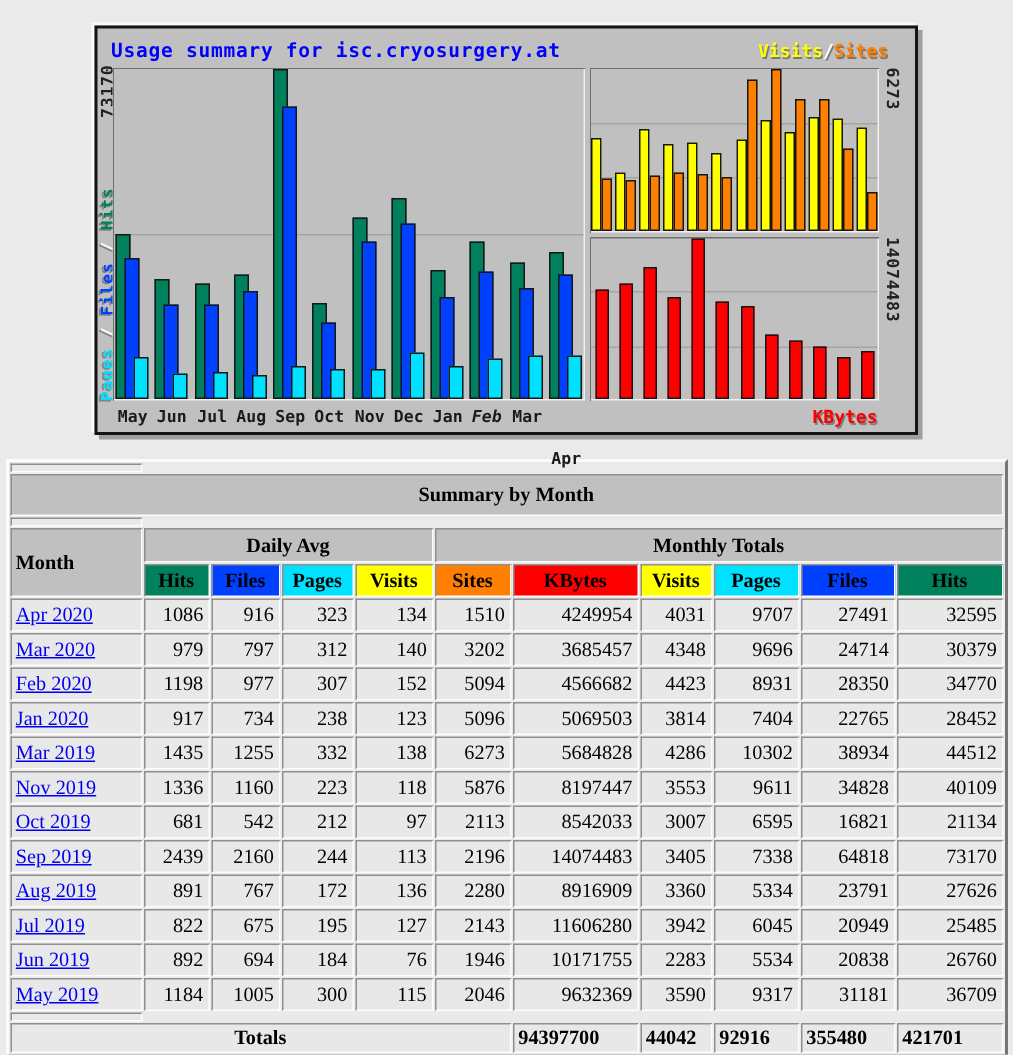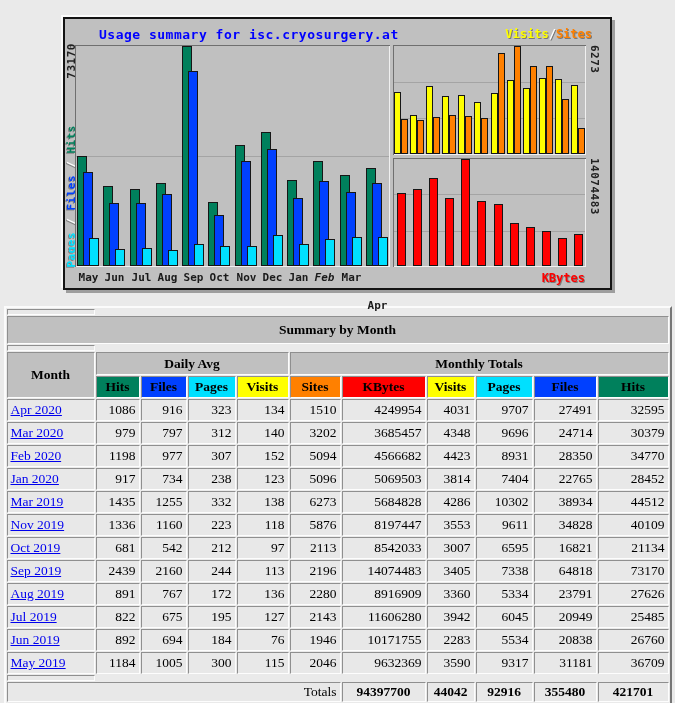--- a/index.html
+++ b/index.html
@@ -13,21 +13,21 @@
   .graph{
     position:relative;
     width:545px;height:269px;
     margin:17px auto 0;
     background:#C0C0C0;
     border:2px solid #141414;
     box-shadow:-2px -2px 0 #fbfbfb, 3px 3px 0 #9e9e9e;
     font-family:"DejaVu Sans Mono",monospace;
   }
   .g-title{
-    position:absolute;left:34px;top:8px;
+    position:absolute;left:9px;top:8px;
     color:#0000FF;font-weight:bold;font-size:13px;letter-spacing:0.5px;
     white-space:nowrap;
   }
   .g-legend{
     position:absolute;right:18px;top:8px;
     font-weight:bold;font-size:12px;white-space:nowrap;
     text-shadow:1px 1px 0 rgba(60,60,60,0.55);
   }
   .lg-visits{color:#FFFF00;}
   .lg-slash{color:#FFFFFF;}
@@ -77,29 +77,29 @@
     table-layout:fixed;
   }
   .summary th,.summary td{
     border:1px solid;border-color:#8f8f8f #fdfdfd #fdfdfd #8f8f8f;
     padding:1px 3px;font-size:13.5px;background:#e8e8e8;color:#000;
     overflow:hidden;white-space:nowrap;
   }
   .summary .gray{background:#C0C0C0;}
   .title-cell{font-size:17px;font-weight:bold;text-align:center;height:24px;}
   .group-cell{font-weight:bold;text-align:center;font-size:14px;height:19px;}
-  .month-head{text-align:center;font-weight:bold;vertical-align:middle;font-size:14px;}
+  .month-head{text-align:left;font-weight:bold;vertical-align:middle;font-size:14px;}
   .col-head{font-weight:bold;text-align:center;font-size:13px;height:18px;}
   .num{text-align:right;height:18px;}
   .month-cell{height:18px;}
   td.sp{height:4px;padding:0;}
   td.nob{border:none;padding:0;background:transparent;}
   .month-link{color:#0000EE;text-decoration:underline;}
-  .tot-label{text-align:right;font-weight:normal;background:#C0C0C0;font-size:14px;}
-  .tot{font-weight:bold;background:#C0C0C0;text-align:center;}
+  .tot-label{text-align:center;font-weight:bold;background:#C0C0C0;font-size:14px;}
+  .tot{font-weight:bold;background:#C0C0C0;text-align:left;}
 </style>
 </head>
 <body>
 
 <div class="graph" id="usage-graph">
   <div class="g-title">Usage summary for isc.cryosurgery.at</div>
 
   <div class="g-legend"><span class="lg-visits">Visits</span><span class="lg-slash">/</span><span class="lg-sites">Sites</span></div>
 
   <div class="vtext vup" id="lbl-left-max">73170</div>

